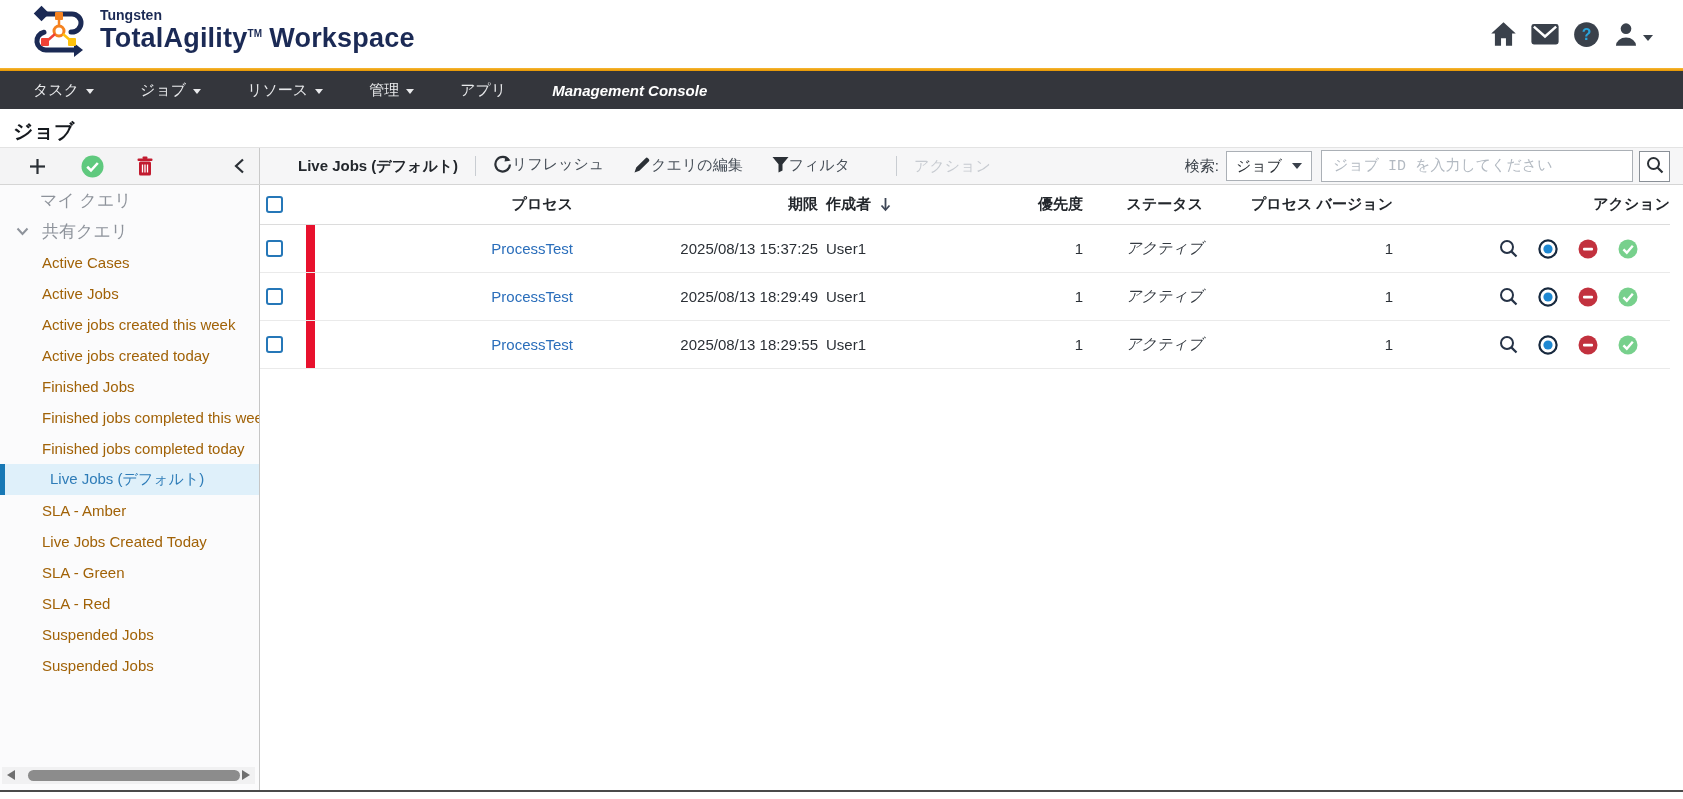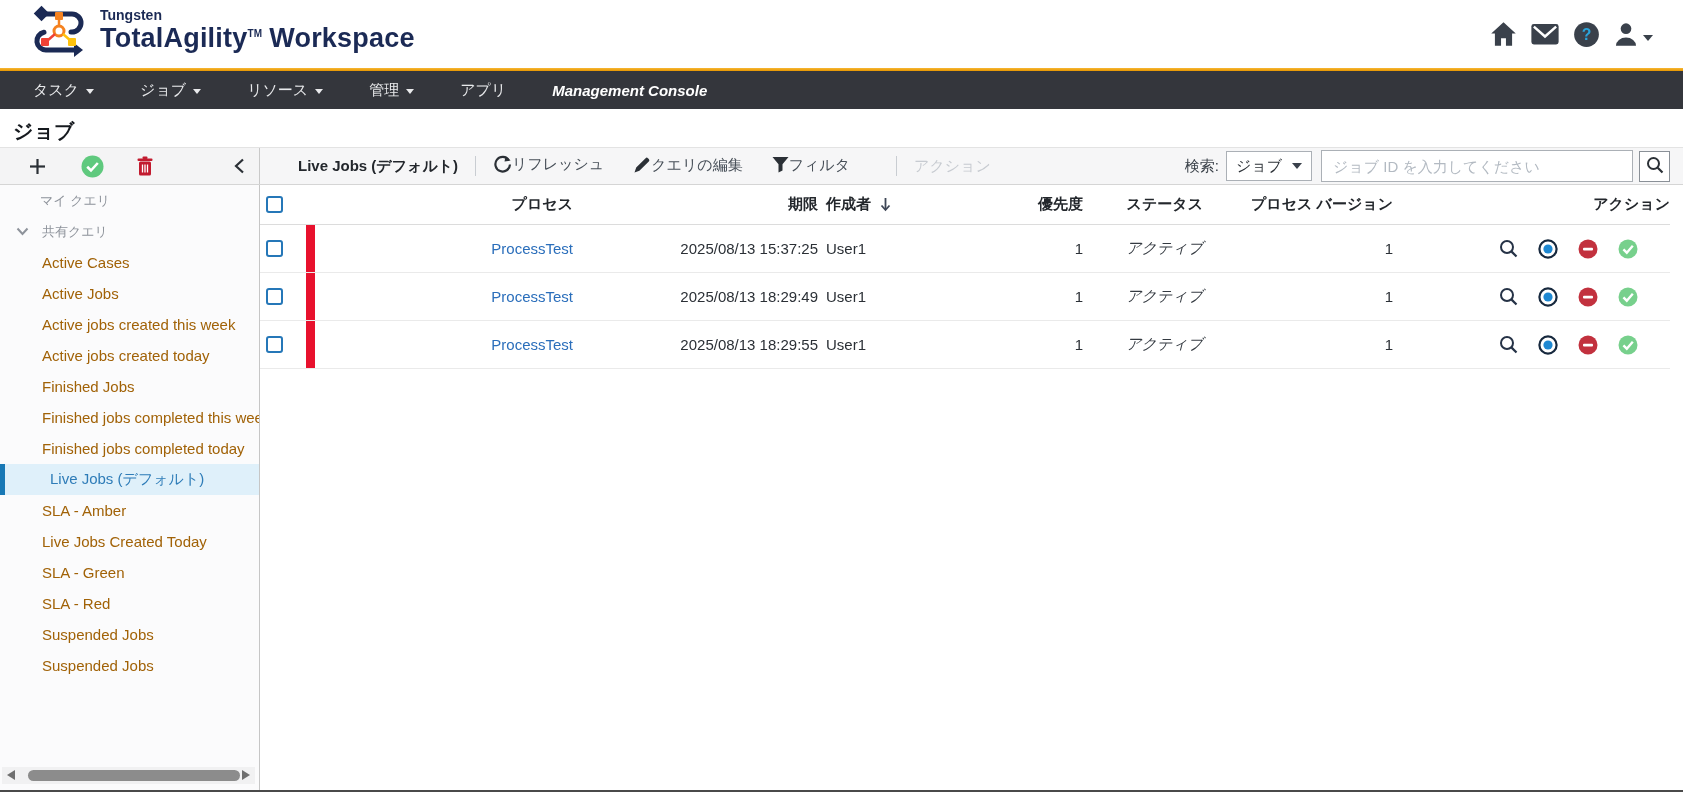--- a/index.html
+++ b/index.html
@@ -39,27 +39,27 @@
   .ti-collapse { margin-left:auto; margin-right:14px; }
   .toolbar-right { flex:1; background:#F6F6F7; display:flex; align-items:center; padding-right:13px; }
   .query-title { font-weight:bold; font-size:15px; color:#23272C; margin-left:38px; white-space:nowrap; }
   .tsep { width:1px; height:20px; background:#C9CDD2; margin:0 17px; }
   .tbtn { display:flex; align-items:flex-start; color:#474F58; font-size:15px; margin-right:29px; cursor:pointer; white-space:nowrap; }
   .tbtn.disabled { color:#C7CBD1; cursor:default; }
   .search-group { margin-left:auto; display:flex; align-items:center; }
   .search-label { font-size:15px; color:#3A4149; margin-right:7px; white-space:nowrap; }
   .search-select { width:86px; height:30px; border:1px solid #ABB0B6; background:#fff; display:flex; align-items:center; justify-content:space-between; padding:0 9px; font-size:15px; color:#2B3036; cursor:pointer; }
   .select-caret { width:0; height:0; border-left:5px solid transparent; border-right:5px solid transparent; border-top:6px solid #3A414B; }
-  .search-input { width:312px; height:30px; border:1px solid #ABB0B6; margin-left:9px; padding:15px 11px; font-size:15px; color:#333; font-family:Liberation Sans, sans-serif; outline:none; }
+  .search-input { width:312px; height:30px; border:1px solid #ABB0B6; margin-left:9px; padding:15px 11px; font-size:15px; color:#333; font-family:Liberation Mono, monospace; outline:none; }
   .search-input::placeholder { color:#B3BAC2; }
   .search-btn { width:31px; height:31px; border:1px solid #8A9097; background:#fff; margin-left:6px; display:flex; align-items:center; justify-content:center; cursor:pointer; }
   
   .main { display:flex; height:605px; }
   .sidebar { width:260px; flex:none; background:#FBFBFC; border-right:1px solid #C6C6C6; position:relative; overflow:hidden; }
-  .side-group { height:31px; display:flex; align-items:center; color:#8E939B; font-size:13px; padding-left:40px; cursor:pointer; }
+  .side-group { height:31px; display:flex; align-items:center; color:#8E939B; font-size:17px; padding-left:40px; cursor:pointer; }
   .side-group.with-chevron { padding-left:16px; }
   .side-group .chev { margin-right:13px; display:flex; align-items:center; }
   .side-item { height:31px; display:flex; align-items:center; padding-left:42px; font-size:15px; color:#a16207; white-space:nowrap; overflow:hidden; cursor:pointer; }
   .side-item.selected { background:#DFF0FA; color:#2E7CB8; border-left:5px solid #1878B5; padding-left:45px; }
   .hscroll { position:absolute; left:2px; right:4px; bottom:6px; height:17px; background:#F1F1F2; }
   .scroll-arrow { position:absolute; top:3px; width:0; height:0; border-top:5.5px solid transparent; border-bottom:5.5px solid transparent; cursor:pointer; }
   .scroll-arrow.left { left:5px; border-right:8px solid #6F6F6F; }
   .scroll-arrow.right { right:5px; border-left:8px solid #6F6F6F; }
   .scroll-thumb { position:absolute; left:26px; top:3px; width:212px; height:11px; border-radius:6px; background:#8C8C8C; cursor:grab; }
   

